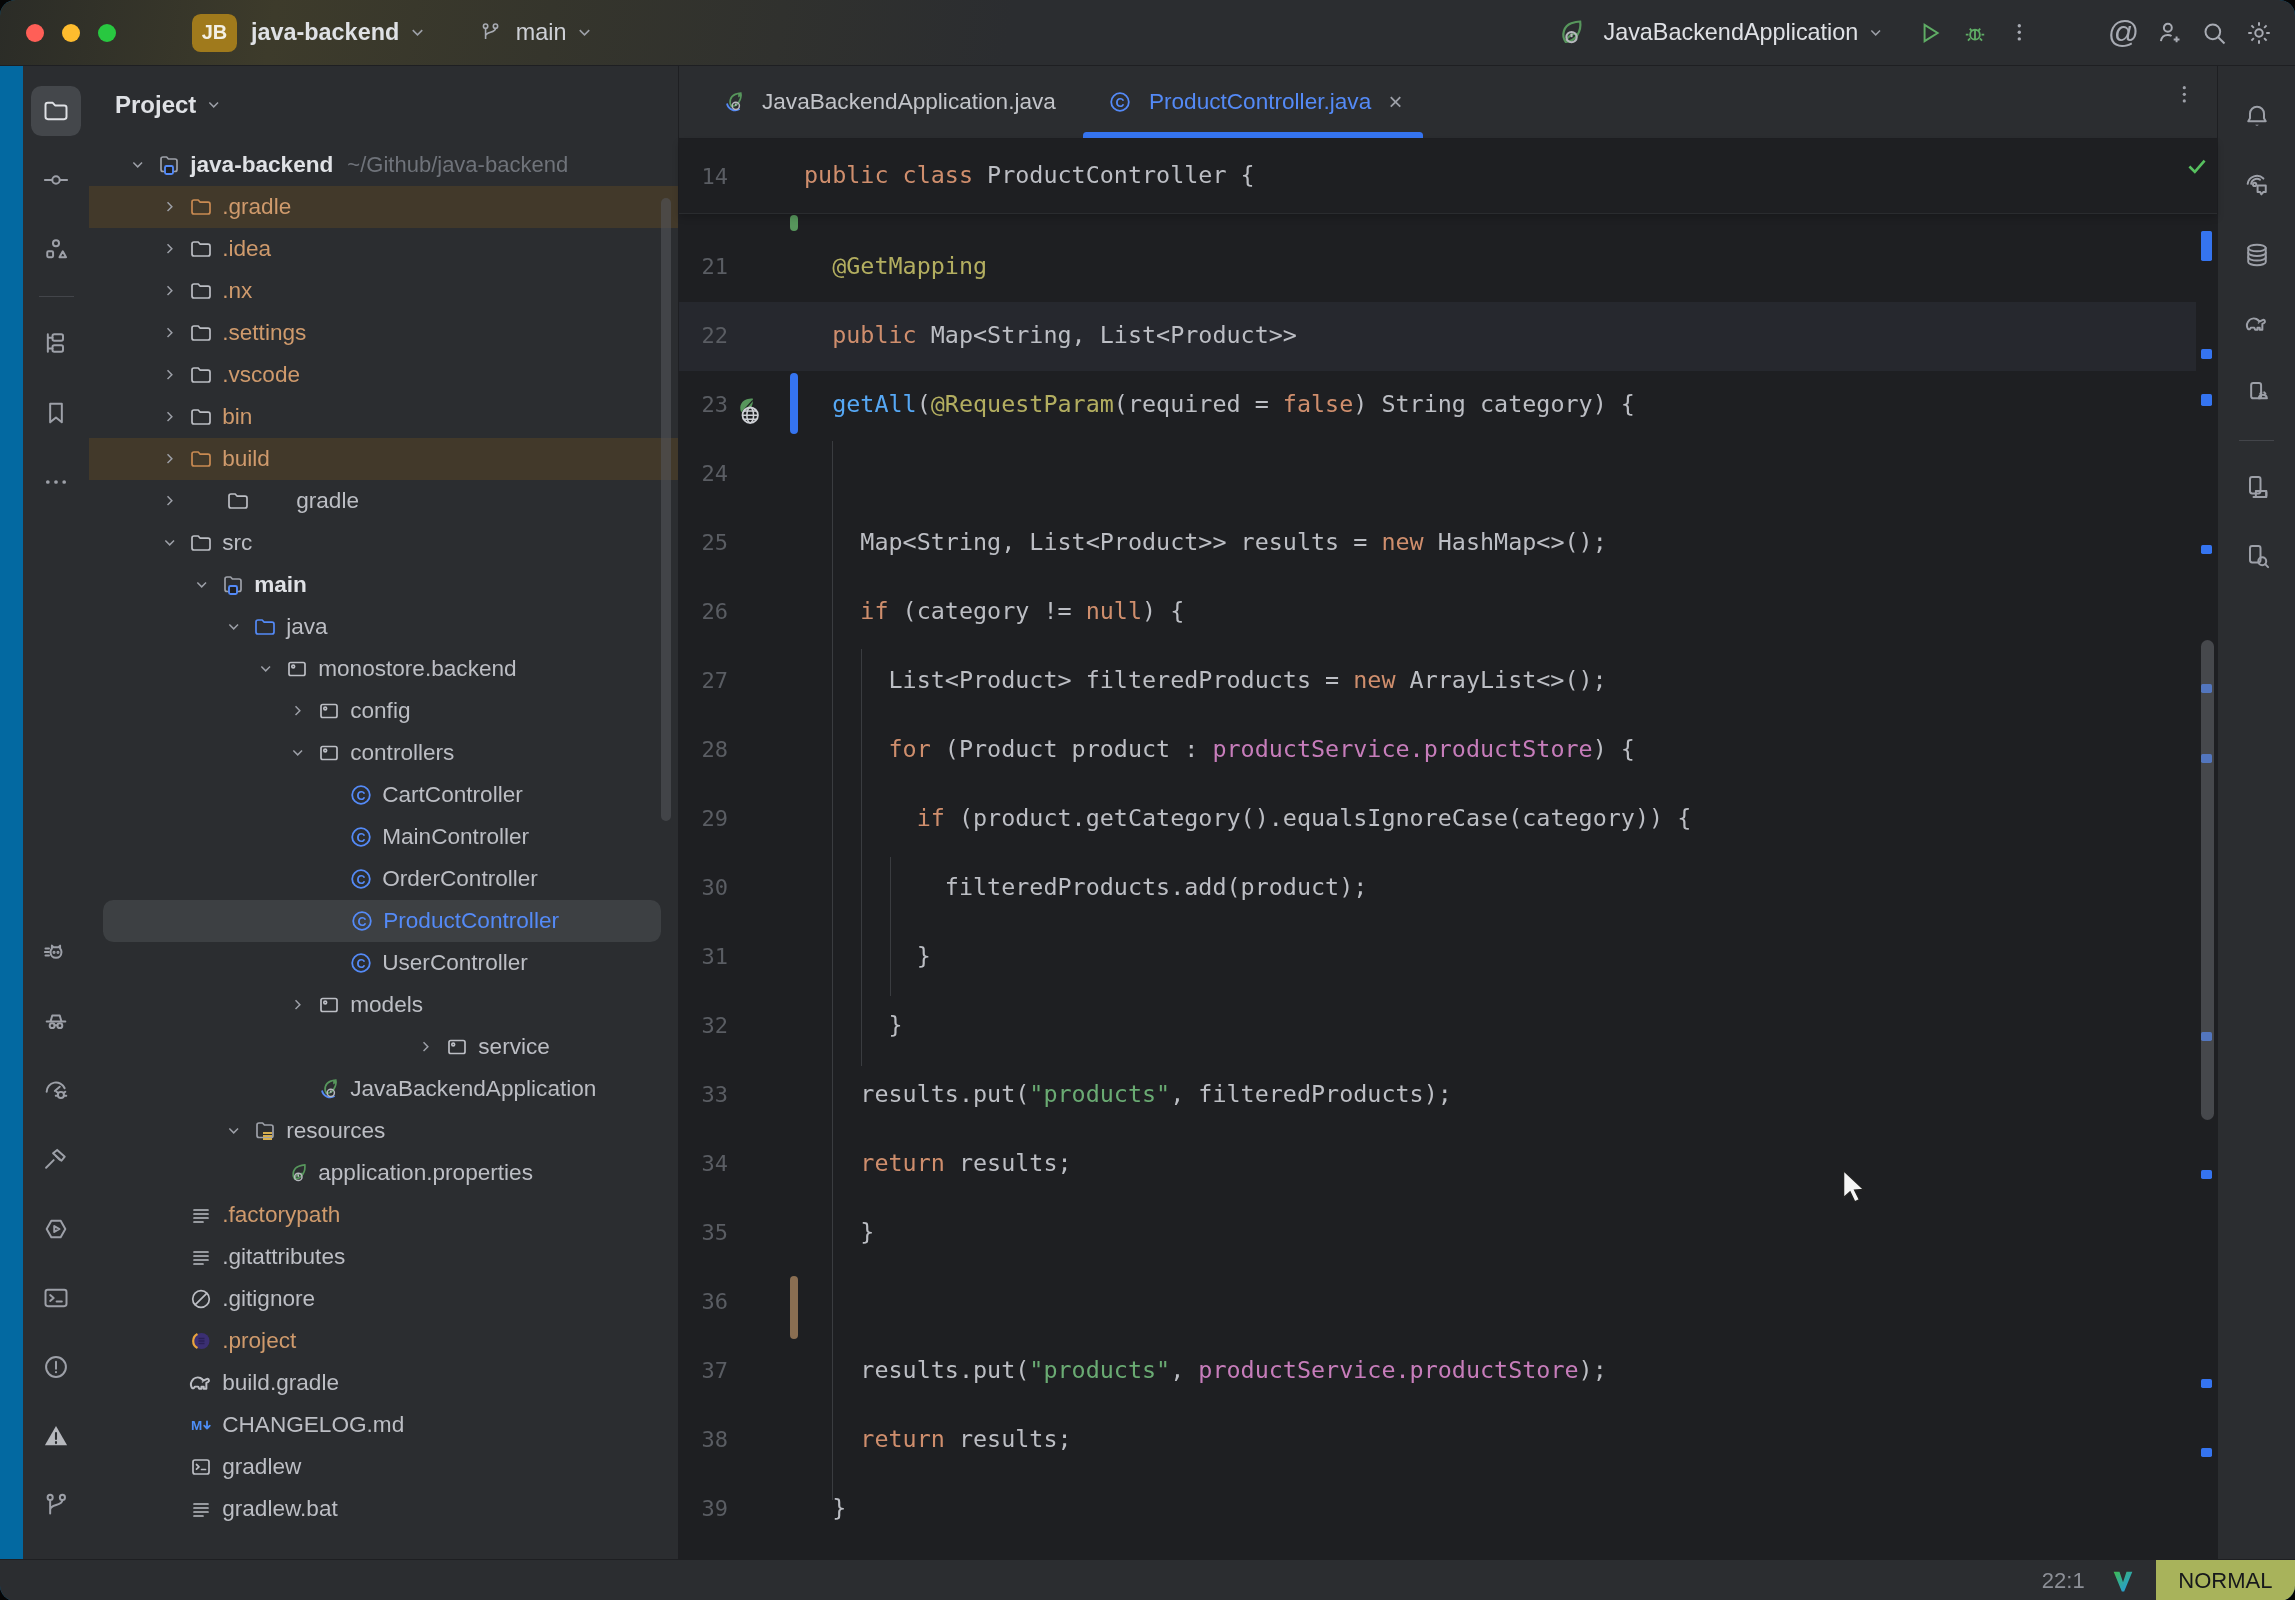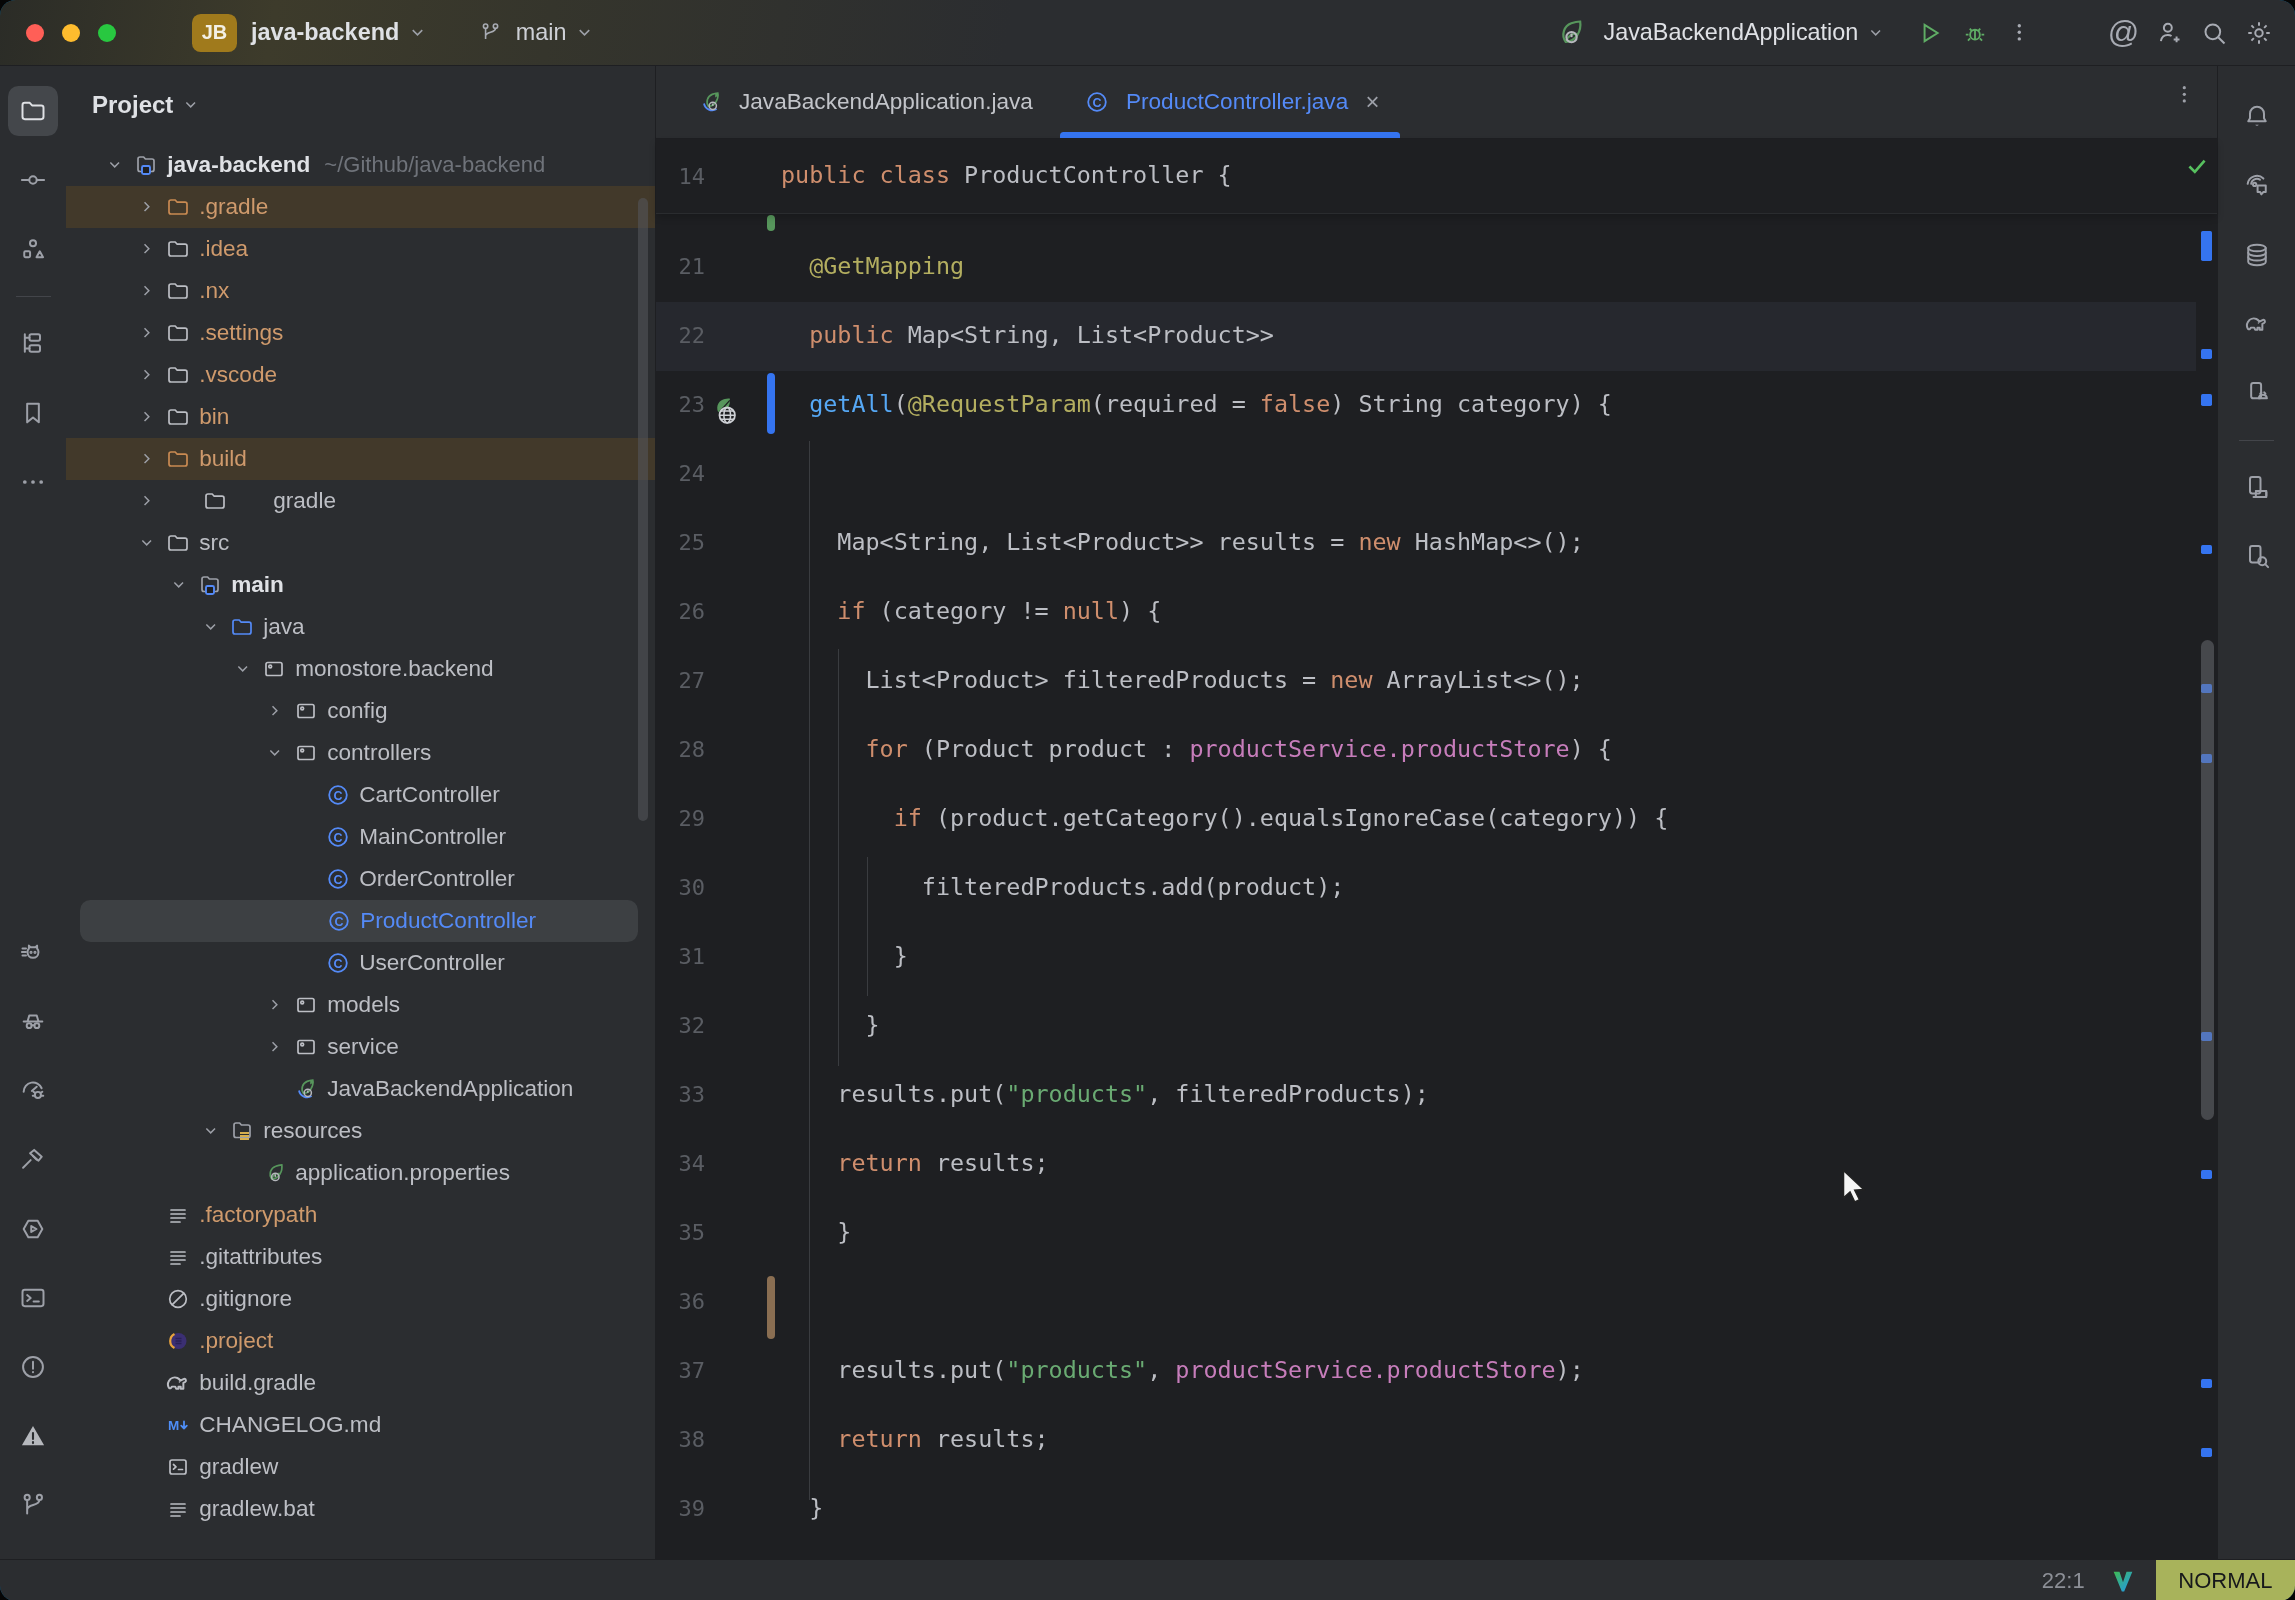--- a/index.html
+++ b/index.html
@@ -16,21 +16,21 @@
         font-size:20px;display:flex;align-items:center;justify-content:center;margin-left:50px;}
   .tb-label{font-size:23.4px;color:#dfe1e5;font-weight:600;margin-left:14px;}
   .tb-plain{font-size:23.4px;color:#ced0d6;margin-left:10.4px;}
   .chev{color:#9da0a8;margin-left:8.7px;display:inline-flex;}
   .tb-group{display:flex;align-items:center;}
   .tb-right{margin-left:auto;display:flex;align-items:center;}
   .tb-ic{display:inline-flex;align-items:center;justify-content:center;width:45px;height:45px;color:#a8abb3;}
   .tb-ic.green{color:#5fad65;}
   .at-glyph{font-size:31px;color:#a8abb3;font-family:"Liberation Sans",sans-serif;}
   
-  .bodyrow{display:flex;height:1493px;}
+  .bodyrow{display:flex;height:1493px;padding-left:23px;}
   .leftbar{width:66px;background:#2b2d30;display:flex;flex-direction:column;align-items:center;padding:10.4px 0 19px 0;}
   .rightbar{width:78px;background:#2b2d30;display:flex;flex-direction:column;align-items:center;padding:15.6px 0;border-left:0.9px solid #1e1f22;}
   .abar-item{width:50px;height:50px;border-radius:10.4px;display:flex;align-items:center;justify-content:center;color:#9da0a8;margin:9.6px 0;}
   .abar-item.active{background:#44474b;color:#dfe1e5;}
   .abar-div{width:35px;height:0.9px;background:#43454a;margin:12px 0;}
   .abar-spacer{margin-top:auto;}
   
   .project{width:590px;background:#2b2d30;position:relative;border-right:0.9px solid #1e1f22;overflow:hidden;}
   .proj-header{height:78px;display:flex;align-items:center;padding-left:26px;font-size:24px;font-weight:700;color:#dfe1e5;}
   .tree{position:relative;}
@@ -550,21 +550,21 @@
               </svg>
             </span>
             <span class="t-ic">
               <svg width="24" height="24" viewBox="0 0 24 24" fill="none" stroke="currentColor" stroke-width="1.7" stroke-linecap="round" stroke-linejoin="round">
                 <rect x="4" y="5.5" width="16" height="13" rx="1.8"></rect>
                 <circle cx="8.2" cy="9.5" r="1.4"></circle>
               </svg>
             </span>
             <span class="t-label">models</span>
           </div>
-          <div class="trow" style="padding-left: 195px;">
+          <div class="trow" style="padding-left: 195px; justify-content: center;">
             <span class="t-chev">
               <svg width="17.4" height="17.4" viewBox="0 0 24 24" fill="none" stroke="currentColor" stroke-width="2">
                 <polyline points="9 6 15 12 9 18"></polyline>
               </svg>
             </span>
             <span class="t-ic">
               <svg width="24" height="24" viewBox="0 0 24 24" fill="none" stroke="currentColor" stroke-width="1.7" stroke-linecap="round" stroke-linejoin="round">
                 <rect x="4" y="5.5" width="16" height="13" rx="1.8"></rect>
                 <circle cx="8.2" cy="9.5" r="1.4"></circle>
               </svg>

